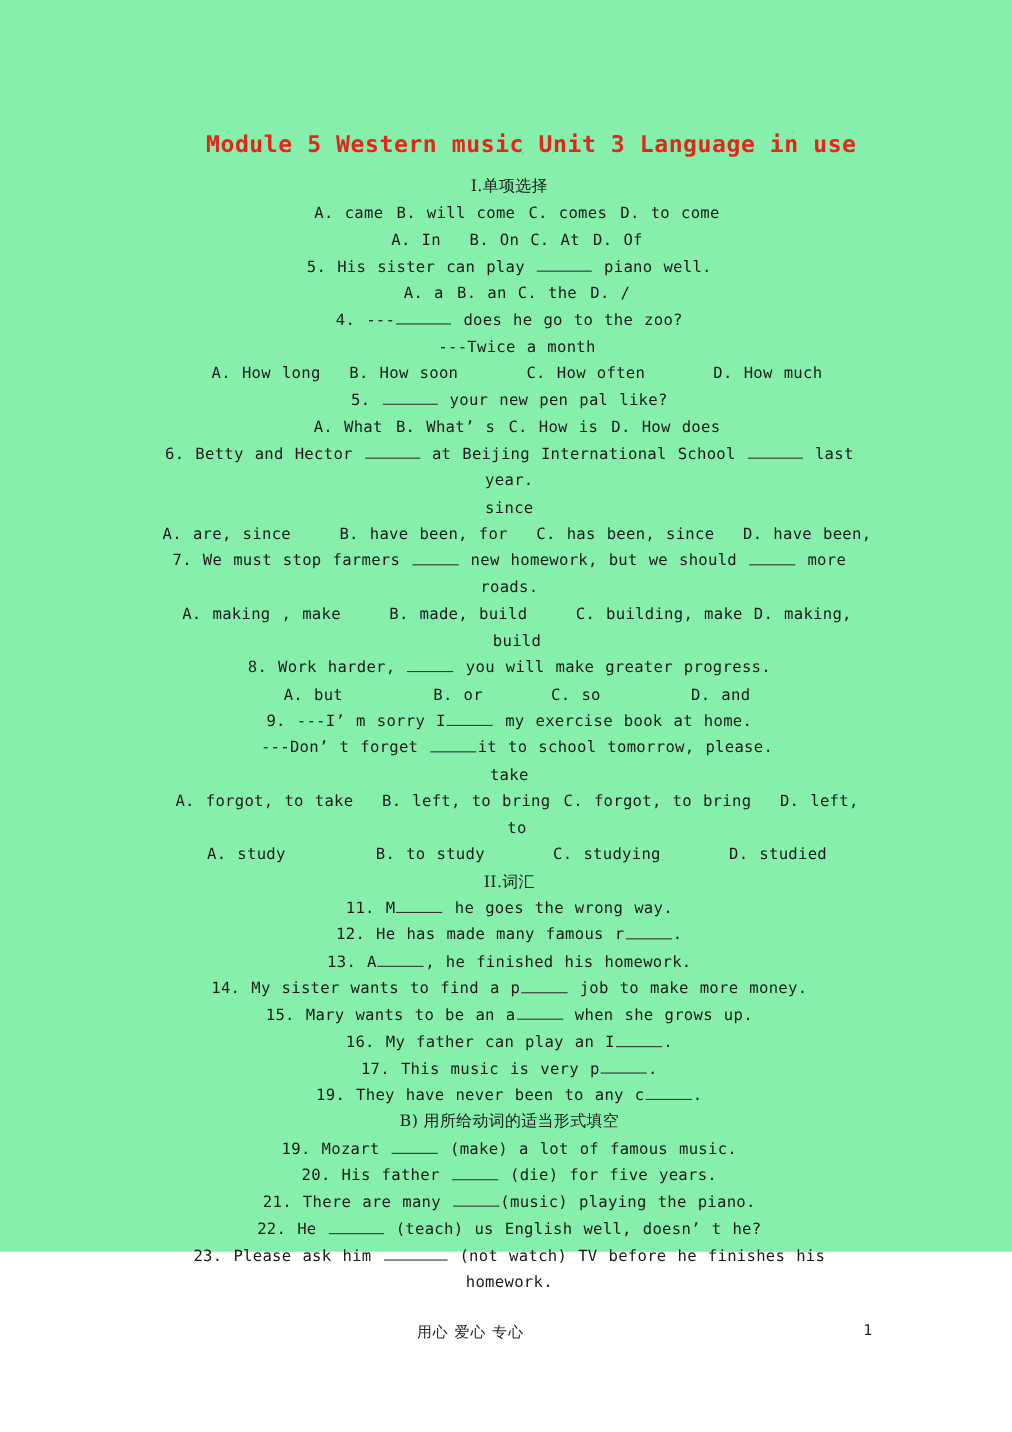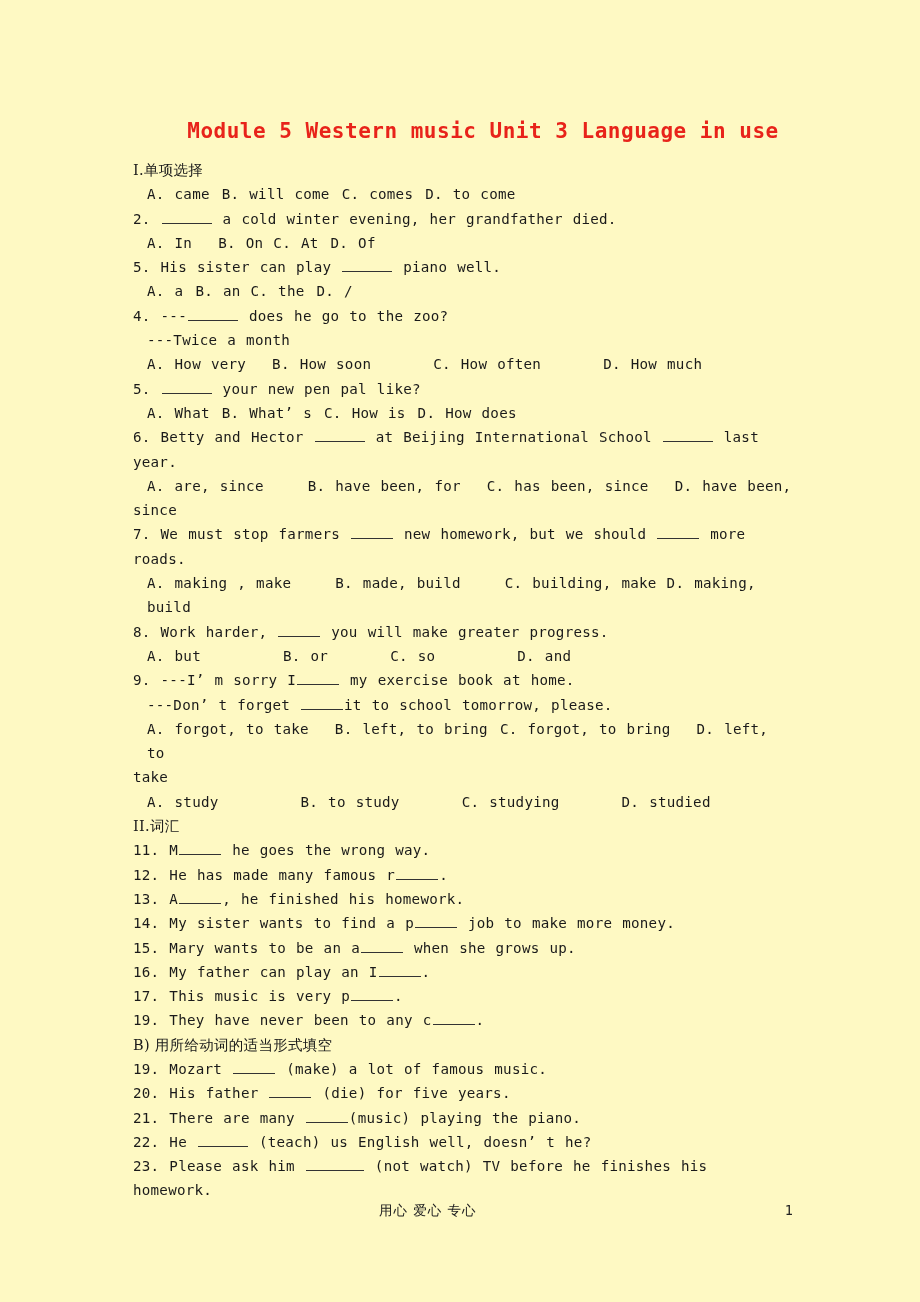--- a/index.html
+++ b/index.html
@@ -12,22 +12,22 @@
     height: 1302px;
     position: relative;
     font-family: "DejaVu Sans Mono", "Liberation Mono", monospace;
     color: #1a1a1a;
     overflow: hidden;
   }
   .page {
     position: absolute;
     left: 0; top: 0;
     width: 920px;
-    height: 1302px;
-    background: #fef9c3;
+    height: 1138px;
+    background: #86efac;
   }
   .content {
     position: absolute;
     left: 133px;
     top: 118px;
     width: 660px;
   }
   .doc-title {
     color: #e8231a;
     font-size: 21px;
@@ -40,21 +40,21 @@
     line-height: 26px;
     white-space: nowrap;
   }
   .line {
     font-size: 14.2px;
     line-height: 24.3px;
     white-space: normal;
     letter-spacing: 0.25px;
     word-spacing: 1.2px;
     margin: 0;
-    text-align: left;
+    text-align: center;
   }
   .line.ind {
     padding-left: 14px;
   }
   .line.cn {
     font-family: "DejaVu Serif", "Liberation Serif", serif;
     font-size: 14.5px;
     letter-spacing: 0.3px;
     word-spacing: 0;
   }
@@ -106,47 +106,46 @@
 <div class="page">
 
   <div class="content">
 
     <h1 class="doc-title">Module 5 Western music Unit 3 Language in use</h1>
 
     <p class="line cn">I.单项选择</p>
 
     <p class="line ind"><span>A. came</span><span class="gap-s"></span><span>B. will come</span><span class="gap-s"></span><span>C. comes</span><span class="gap-s"></span><span>D. to come</span></p>
 
-    <p class="line"><span>2.</span> <span class="blank b6"></span> <span>a cold winter evening, her grandfather died.</span></p>
     <p class="line ind"><span>A. In</span><span class="gap-m"></span><span>B. On</span> <span>C. At</span><span class="gap-s"></span><span>D. Of</span></p>
 
     <p class="line"><span>5. His sister can play</span> <span class="blank b6"></span> <span>piano well.</span></p>
     <p class="line ind"><span>A. a</span><span class="gap-s"></span><span>B. an</span> <span>C. the</span><span class="gap-s"></span><span>D. /</span></p>
 
     <p class="line"><span>4. ---</span><span class="blank b6"></span> <span>does he go to the zoo?</span></p>
     <p class="line ind">---Twice a month</p>
-    <p class="line ind"><span>A. How very</span><span class="gap-m"></span><span>B. How soon</span><span class="gap-xl"></span><span>C. How often</span><span class="gap-xl"></span><span>D. How much</span></p>
+    <p class="line ind"><span>A. How long</span><span class="gap-m"></span><span>B. How soon</span><span class="gap-xl"></span><span>C. How often</span><span class="gap-xl"></span><span>D. How much</span></p>
 
     <p class="line"><span>5.</span> <span class="blank b6"></span> <span>your new pen pal like?</span></p>
     <p class="line ind"><span>A. What</span><span class="gap-s"></span><span>B. What’ s</span><span class="gap-s"></span><span>C. How is</span><span class="gap-s"></span><span>D. How does</span></p>
 
     <p class="line"><span>6. Betty and Hector</span> <span class="blank b6"></span> <span>at Beijing International School</span> <span class="blank b6"></span> <span>last year.</span></p>
+    <p class="line">since</p>
     <p class="line ind"><span>A. are, since</span><span class="gap-l"></span><span>B. have been, for</span><span class="gap-m"></span><span>C. has been, since</span><span class="gap-m"></span><span>D. have been,</span></p>
-    <p class="line">since</p>
 
     <p class="line"><span>7. We must stop farmers</span> <span class="blank b5"></span> <span>new homework, but we should</span> <span class="blank b5"></span> <span>more roads.</span></p>
     <p class="line ind"><span>A. making , make</span><span class="gap-l"></span><span>B. made, build</span><span class="gap-l"></span><span>C. building, make</span> <span>D. making, build</span></p>
 
     <p class="line"><span>8. Work harder,</span> <span class="blank b5"></span> <span>you will make greater progress.</span></p>
     <p class="line ind"><span>A. but</span><span class="gap-xxl"></span><span>B. or</span><span class="gap-xl"></span><span>C. so</span><span class="gap-xxl"></span><span>D. and</span></p>
 
     <p class="line"><span>9. ---I’ m sorry I</span><span class="blank b5"></span> <span>my exercise book at home.</span></p>
     <p class="line ind"><span>---Don’ t forget</span> <span class="blank b5"></span><span>it to school tomorrow, please.</span></p>
+    <p class="line">take</p>
     <p class="line ind"><span>A. forgot, to take</span><span class="gap-m"></span><span>B. left, to bring</span><span class="gap-s"></span><span>C. forgot, to bring</span><span class="gap-m"></span><span>D. left, to</span></p>
-    <p class="line">take</p>
 
     <p class="line ind"><span>A. study</span><span class="gap-xxl"></span><span>B. to study</span><span class="gap-xl"></span><span>C. studying</span><span class="gap-xl"></span><span>D. studied</span></p>
 
     <p class="line cn">II.词汇</p>
 
     <p class="line"><span>11. M</span><span class="blank b5"></span> <span>he goes the wrong way.</span></p>
     <p class="line"><span>12. He has made many famous r</span><span class="blank b5"></span><span>.</span></p>
     <p class="line"><span>13. A</span><span class="blank b5"></span><span>, he finished his homework.</span></p>
     <p class="line"><span>14. My sister wants to find a p</span><span class="blank b5"></span> <span>job to make more money.</span></p>
     <p class="line"><span>15. Mary wants to be an a</span><span class="blank b5"></span> <span>when she grows up.</span></p>

